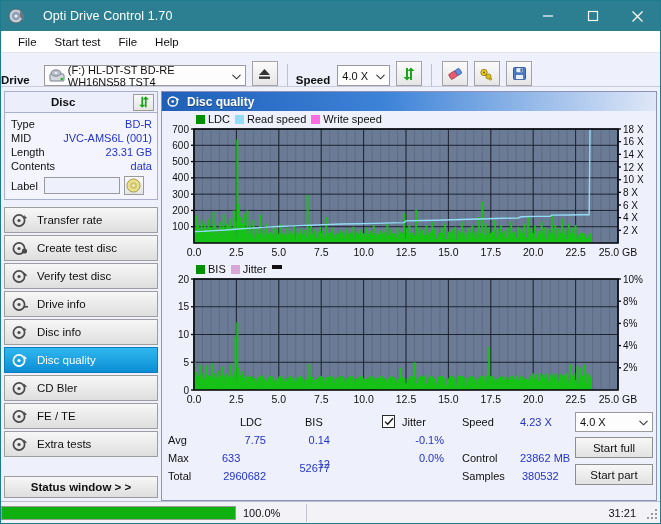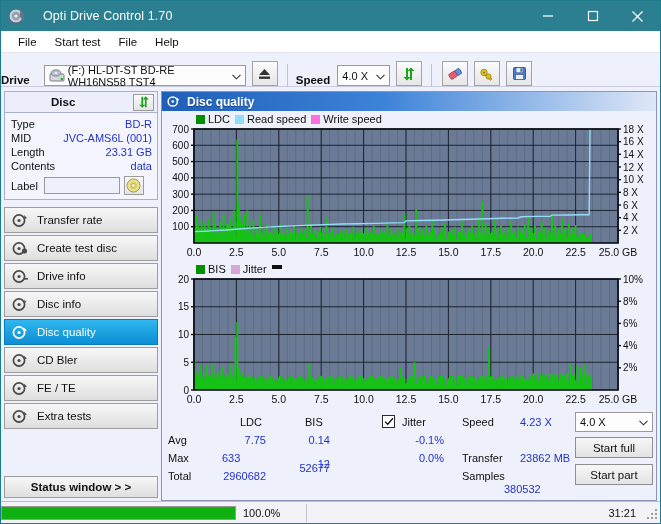--- a/index.html
+++ b/index.html
@@ -417,20 +417,30 @@
         </div>
         <div class="navbtn">
           <span class="nico">
             <svg width="17" height="15" viewBox="0 0 17 15">
                 <circle cx="7" cy="7.5" r="5.6" fill="none" stroke="#4a4a4a" stroke-width="1.7"></circle>
                 <circle cx="7" cy="7.5" r="1.6" fill="#4a4a4a"></circle>
                 <circle cx="12.5" cy="10" r="2.6" fill="#4a4a4a"></circle>
               </svg>
           </span>
           <span>Create test disc</span>
+        </div>
+        <div class="navbtn">
+          <span class="nico">
+            <svg width="17" height="15" viewBox="0 0 17 15">
+                <circle cx="7" cy="7.5" r="5.6" fill="none" stroke="#4a4a4a" stroke-width="1.7"></circle>
+                <circle cx="7" cy="7.5" r="1.6" fill="#4a4a4a"></circle>
+                <path d="M11.5 3 L15.5 6.5 L12.5 7 Z" fill="#4a4a4a"></path>
+              </svg>
+          </span>
+          <span>Verify test disc</span>
         </div>
         <div class="navbtn">
           <span class="nico">
             <svg width="17" height="15" viewBox="0 0 17 15">
                 <circle cx="7" cy="7.5" r="5.6" fill="none" stroke="#4a4a4a" stroke-width="1.7"></circle>
                 <circle cx="7" cy="7.5" r="1.6" fill="#4a4a4a"></circle>
                 <rect x="11.5" y="9" width="4.5" height="1.6" fill="#4a4a4a"></rect>
               </svg>
           </span>
           <span>Drive info</span>
@@ -1614,24 +1624,24 @@
 
         <div class="cell v2" style="left:124px; top:24px; width:44px; text-align:right;">0.14</div>
         <div class="cell v2" style="left:124px; top:48px; width:44px; text-align:right;">12</div>
         <div class="cell v2" style="left:112px; top:52px; width:56px; text-align:right;">52677</div>
 
         <div class="cell v2" style="left:222px; top:24px; width:60px; text-align:right;">-0.1%</div>
         <div class="cell v2" style="left:222px; top:42px; width:60px; text-align:right;">0.0%</div>
 
         <div class="cell k2" style="left:300px; top:6px;">Speed</div>
         <div class="cell v2" style="left:358px; top:6px;">4.23 X</div>
-        <div class="cell k2" style="left:300px; top:42px;">Transfer</div>
+        <div class="cell k2" style="left:300px; top:42px;">Control</div>
         <div class="cell v2" style="left:358px; top:42px;">23862 MB</div>
         <div class="cell k2" style="left:300px; top:60px;">Samples</div>
-        <div class="cell v2" style="left:342px; top:60px;margin-top:13px;">380532</div>
+        <div class="cell v2" style="left:360px; top:60px;">380532</div>
 
         <div class="cell combo" style="left:413px; top:2px; width:78px; height:20px;">
           <span>4.0 X</span>
           <span class="chev">
             <svg width="9" height="6" viewBox="0 0 9 6">
                 <polyline points="0.5,0.8 4.5,4.8 8.5,0.8" fill="none" stroke="#333" stroke-width="1.1"></polyline>
               </svg>
           </span>
         </div>
         <div class="cell btn-std" style="left:413px; top:27px; width:78px; height:21px;">Start full</div>

